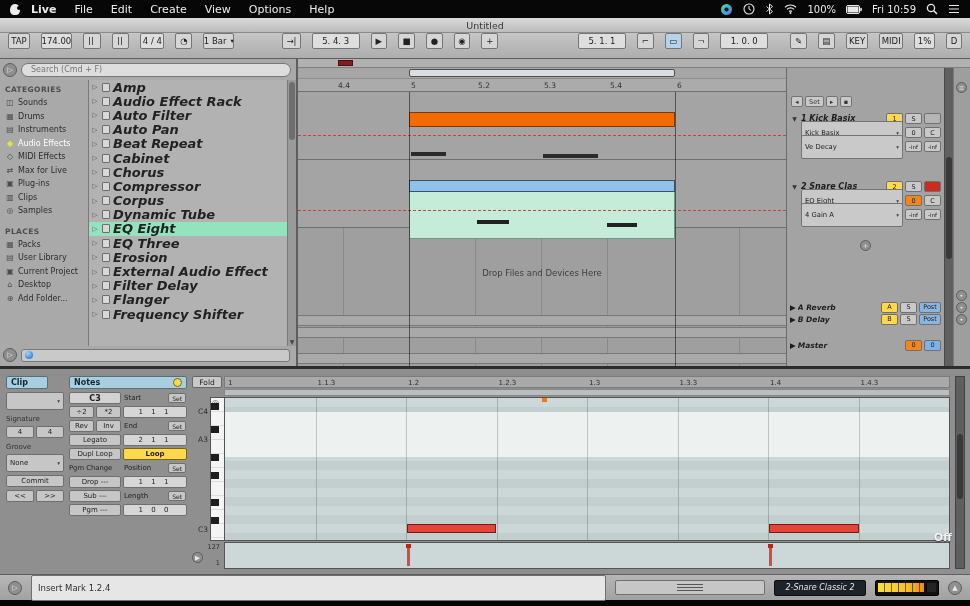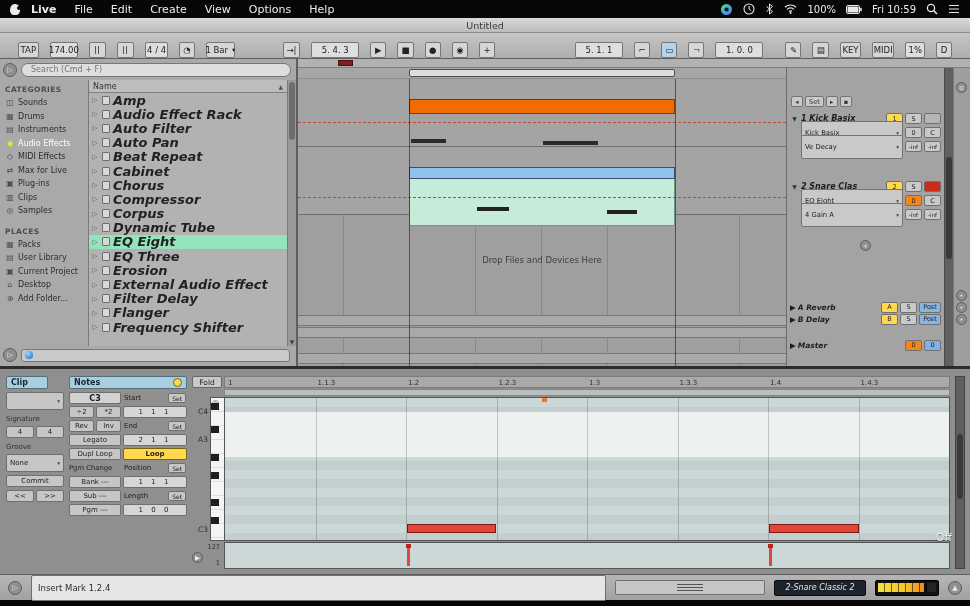--- a/index.html
+++ b/index.html
@@ -14,21 +14,21 @@
 .apple:before{content:"";position:absolute;right:-1px;top:2px;width:4px;height:4px;background:#070707;border-radius:50%}
 .mspacer{flex:1}
 .mright{display:flex;align-items:center;gap:10px}
 .mright svg{display:block}
 .mtext{font-size:10px;white-space:nowrap}
 
 
 .titlebar{height:15px;background:linear-gradient(#dadada,#bcbcbc);border-bottom:1px solid #8a8a8a;text-align:center;font-size:9.5px;line-height:15px;color:#3a3a3a}
 
 
-.transport{height:26px;background:linear-gradient(#c6c6c6,#adadad);border-bottom:1px solid #5f5f5f;display:flex;align-items:flex-end;padding:0 18px;gap:11px;font-size:8.5px}
+.transport{height:26px;background:linear-gradient(#c6c6c6,#adadad);border-bottom:1px solid #5f5f5f;display:flex;align-items:flex-start;padding:0 8px;gap:11px;font-size:8.5px}
 .tbox{height:16px;background:#d6d6d6;border:1px solid #767676;border-radius:2px;display:inline-flex;align-items:center;justify-content:center;padding:0 5px;color:#222;min-width:16px;white-space:nowrap}
 .tbox.num{background:#dedede}
 .tbox.wide{min-width:48px}
 .tbox.loopon{background:#b7d3ea}
 .nudge .stripes{width:9px;height:8px;background:repeating-linear-gradient(90deg,#555 0 1px,transparent 1px 3px)}
 .tspace{width:26px;flex:none}
 .tspace.mid{width:58px}
 .tspace.big{flex:1}
 .qz .chev{margin-left:4px;font-size:6.5px}
 
@@ -166,21 +166,21 @@
 .orangetick{position:absolute;left:43.8%;top:0;width:5px;height:4px;background:#f07818}
 .vel{display:flex;height:27px;margin-top:1px}
 .vlab{width:32px;position:relative;font-size:6.5px;color:#2e2e2e;flex:none}
 .v127{position:absolute;top:1px;right:4px}
 .v1{position:absolute;bottom:2px;right:4px}
 .vtri{position:absolute;left:0;bottom:6px}
 .vlane{flex:1;position:relative;background:#ccd7d7;border:1px solid #555}
 .stem{position:absolute;top:3px;bottom:2px;width:3px;background:#e2453a}
 .stem:before{content:"";position:absolute;top:-2px;left:-1px;width:5px;height:4px;background:#b8271c}
 .e-rail{width:10px;background:#5f5f5f;border:1px solid #444;position:relative;flex:none}
-.offlabel{position:absolute;right:18px;bottom:30px;color:#f4f4f4;font-size:11px;font-weight:normal;text-shadow:0 1px 1px #0008}
+.offlabel{position:absolute;right:18px;bottom:30px;color:#f4f4f4;font-size:11px;font-weight:bold;text-shadow:0 1px 1px #0008}
 
 
 .statusbar{height:26px;background:linear-gradient(#b6b6b6,#a1a1a1);border-top:1px solid #5f5f5f;display:flex;align-items:center;gap:9px;padding:0 8px}
 .msgbox{flex:1;max-width:600px;height:15px;background:#e6e6e6;border:1px solid #6f6f6f;border-radius:2px;display:flex;align-items:center;padding:12px 6px;font-size:8.5px;color:#2e2e2e}
 .zoombox{width:150px;height:15px;background:#c6c6c6;border:1px solid #6f6f6f;border-radius:2px;display:flex;align-items:center;justify-content:center;flex:none}
 .zoomlines{width:26px;height:7px;background:repeating-linear-gradient(180deg,#555 0 1px,transparent 1px 3px)}
 .clipbox{width:92px;height:16px;background:#1d232b;border:1px solid #0c0f13;border-radius:2px;color:#e8e8e8;font-size:8px;font-style:italic;display:flex;align-items:center;justify-content:center;white-space:nowrap;flex:none}
 .meter{width:64px;height:16px;background:#111;border:1px solid #000;border-radius:2px;display:flex;align-items:center;padding:0 2px;gap:2px;flex:none}
 .mbar{flex:1;height:9px;background:linear-gradient(90deg,#f5e13a,#f7c32a 60%,#f08a18);position:relative;overflow:hidden}
 .mbar:after{content:"";position:absolute;inset:0;background:repeating-linear-gradient(90deg,transparent 0 6px,rgba(0,0,0,.55) 6px 7px)}
@@ -384,24 +384,20 @@
           <div class="crow">
               <span class="cicon">⌂</span>
               <span class="clabel">Desktop</span>
             </div>
           <div class="crow">
               <span class="cicon">⊕</span>
               <span class="clabel">Add Folder...</span>
             </div>
         </div>
         <div class="names">
-          <div class="n-hdr">
-              <span>Name</span>
-              <span class="sort">▲</span>
-            </div>
           <div class="n-list">
             <div class="nrow">
                 <span class="ntri">▷</span>
                 <span class="ndoc"></span>
                 <span class="nlabel">Amp</span>
               </div>
             <div class="nrow">
                 <span class="ntri">▷</span>
                 <span class="ndoc"></span>
                 <span class="nlabel">Audio Effect Rack</span>
@@ -497,20 +493,28 @@
     </div>
 
     <div class="arrangement">
       <div class="arr-top">
         <span class="locator"></span>
       </div>
       <div class="arr-mid">
         <div class="acol">
           <div class="brace-row">
             <span class="brace"></span>
+          </div>
+          <div class="arr-ruler">
+            <span style="left:40px">4.4</span>
+            <span style="left:113px">5</span>
+            <span style="left:180px">5.2</span>
+            <span style="left:246px">5.3</span>
+            <span style="left:312px">5.4</span>
+            <span style="left:379px">6</span>
           </div>
           <div class="lanes">
             <span class="gline" style="left:45px"></span>
             <span class="gline" style="left:177px"></span>
             <span class="gline" style="left:243px"></span>
             <span class="gline" style="left:309px"></span>
             <span class="gline" style="left:441px"></span>
             <div class="lane lane1">
               <div class="clip-orange"></div>
               <div class="reddash" style="top:43px"></div>
@@ -680,21 +684,21 @@
           </div>
         <div class="ncell btn">Legato</div>
         <div class="ncell vbox">2 1 1</div>
         <div class="ncell btn">Dupl Loop</div>
         <div class="ncell loopbtn">Loop</div>
         <div class="ncell plain">Pgm Change</div>
         <div class="ncell lbl">
             <span>Position</span>
             <span class="setb">Set</span>
           </div>
-        <div class="ncell btn">Bank ---</div>
+        <div class="ncell btn">Drop ---</div>
         <div class="ncell vbox">1 1 1</div>
         <div class="ncell btn">Sub ---</div>
         <div class="ncell lbl">
             <span>Length</span>
             <span class="setb">Set</span>
           </div>
         <div class="ncell btn">Pgm ---</div>
         <div class="ncell vbox">1 0 0</div>
       </div>
     </div>

